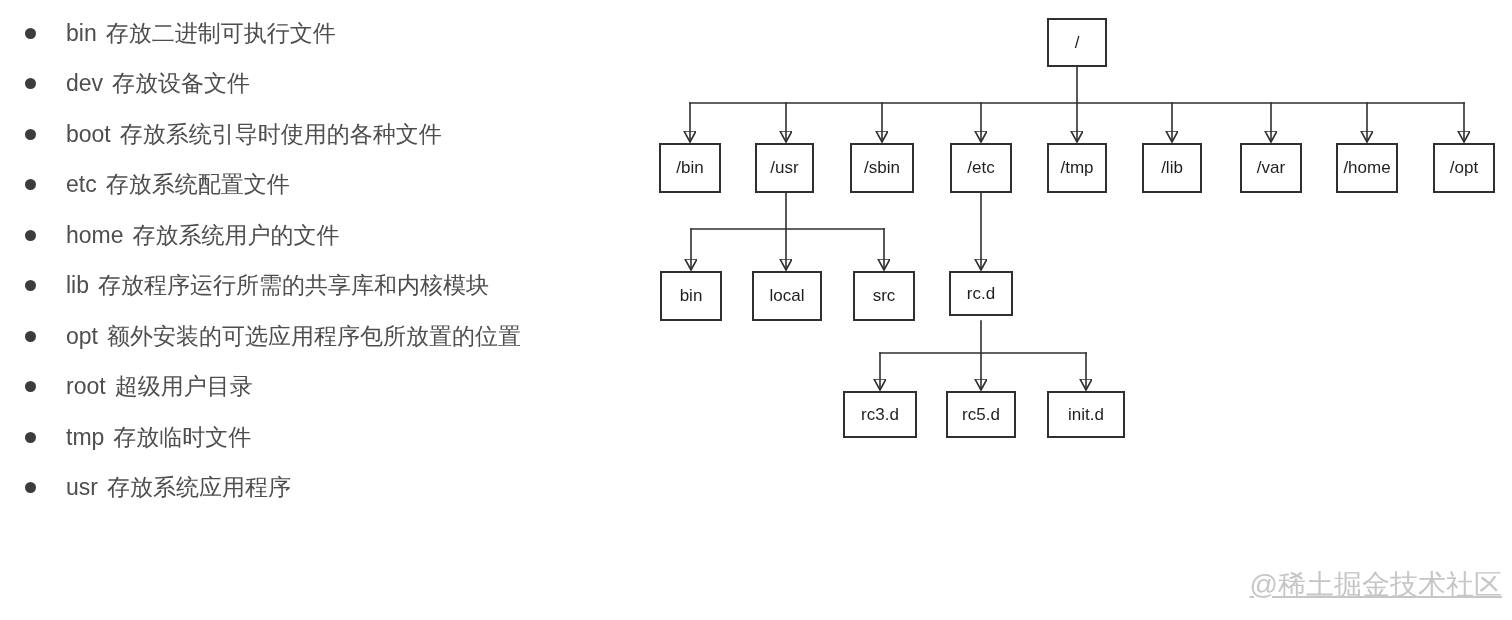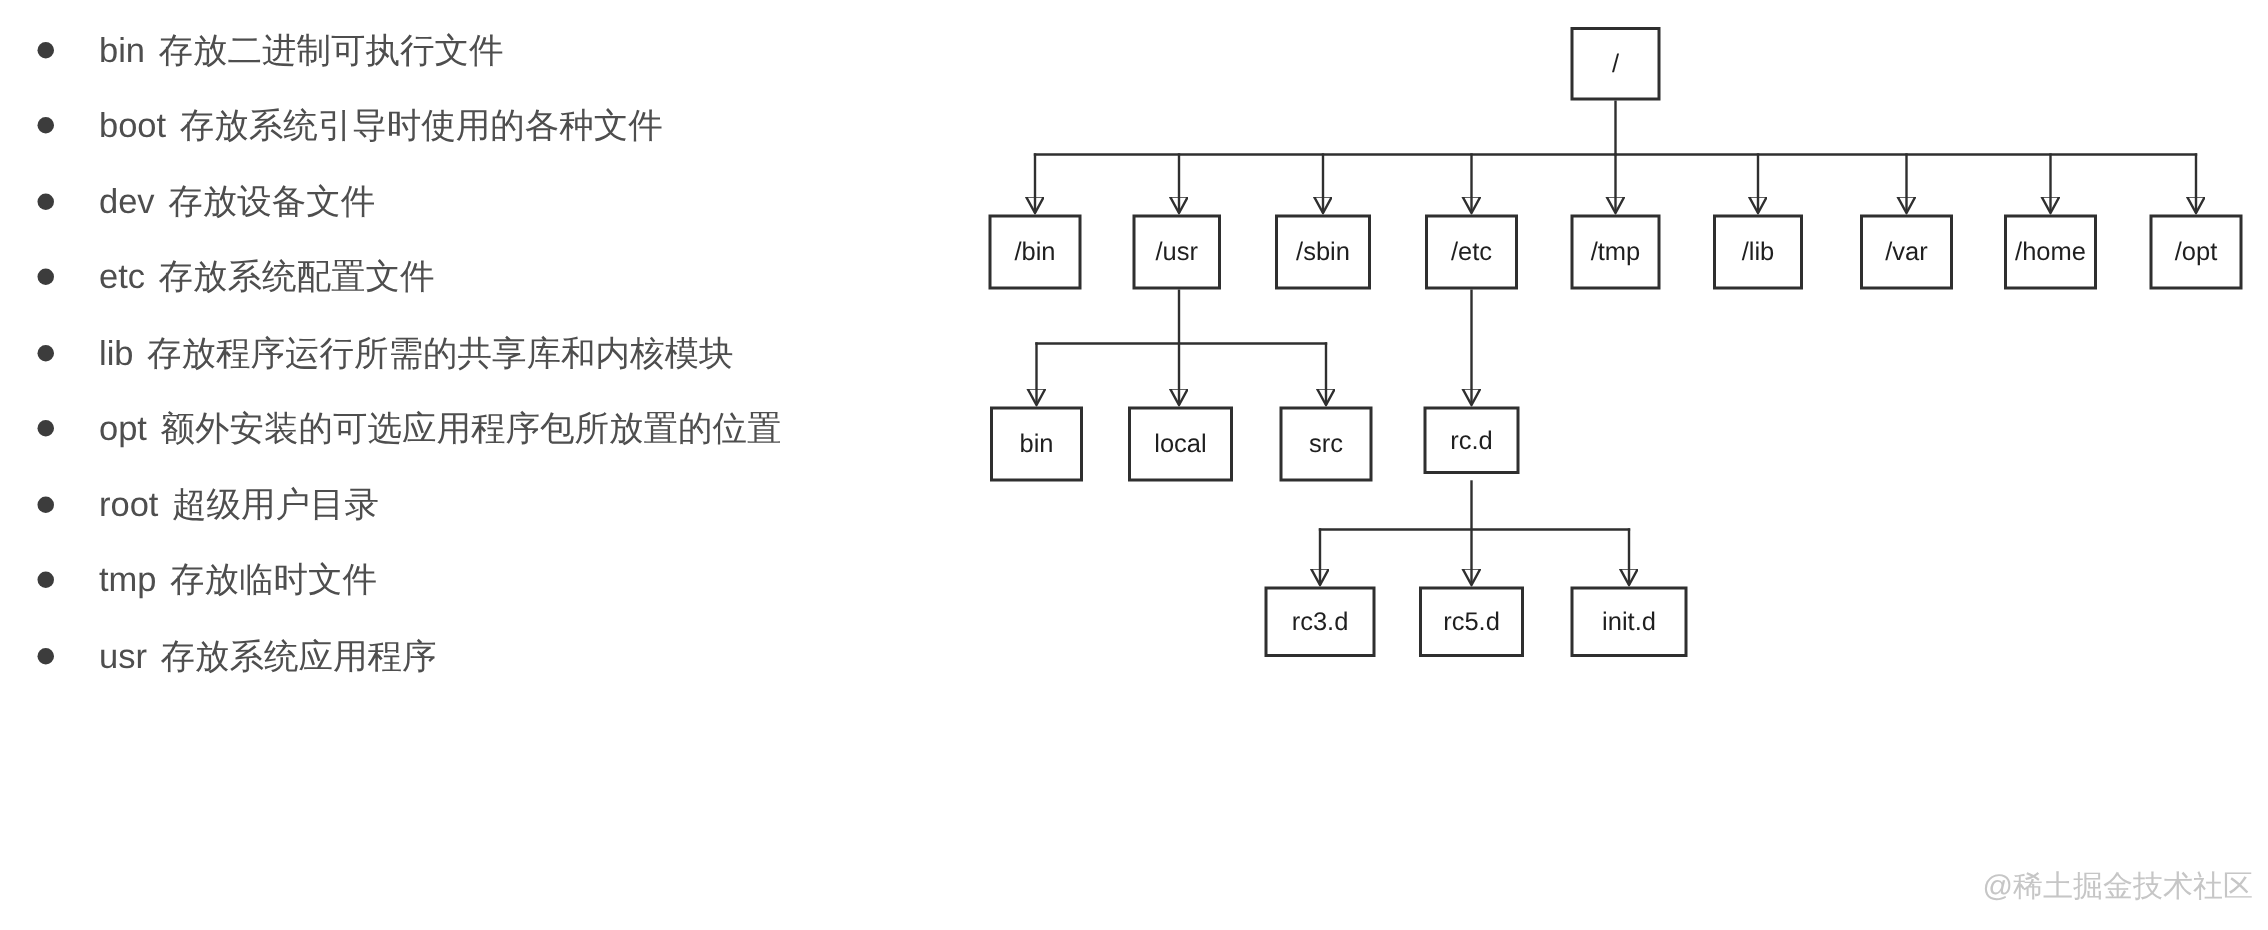--- a/index.html
+++ b/index.html
@@ -72,49 +72,55 @@
     font-size: 17px;
     white-space: nowrap;
   }
 
   
   #watermark {
     position: absolute;
     right: 10px;
     bottom: 16px;
     color: #c6c6c6;
-    font-size: 20px;
+    font-size: 28px;
     white-space: nowrap;
+    text-decoration: underline;
   }
 </style>
 </head>
 <body>
 
 <div id="screen">
 
   <ul id="dir-list">
     <li>
         <span class="bullet"></span>
         <span class="dir-name">bin</span>
         <span>存放二进制可执行文件</span>
       </li>
     <li>
         <span class="bullet"></span>
+        <span class="dir-name">dev</span>
+        <span>存放设备文件</span>
+      </li>
+    <li>
+        <span class="bullet"></span>
         <span class="dir-name">boot</span>
         <span>存放系统引导时使用的各种文件</span>
       </li>
     <li>
         <span class="bullet"></span>
-        <span class="dir-name">dev</span>
-        <span>存放设备文件</span>
-      </li>
-    <li>
-        <span class="bullet"></span>
         <span class="dir-name">etc</span>
         <span>存放系统配置文件</span>
+      </li>
+    <li>
+        <span class="bullet"></span>
+        <span class="dir-name">home</span>
+        <span>存放系统用户的文件</span>
       </li>
     <li>
         <span class="bullet"></span>
         <span class="dir-name">lib</span>
         <span>存放程序运行所需的共享库和内核模块</span>
       </li>
     <li>
         <span class="bullet"></span>
         <span class="dir-name">opt</span>
         <span>额外安装的可选应用程序包所放置的位置</span>

